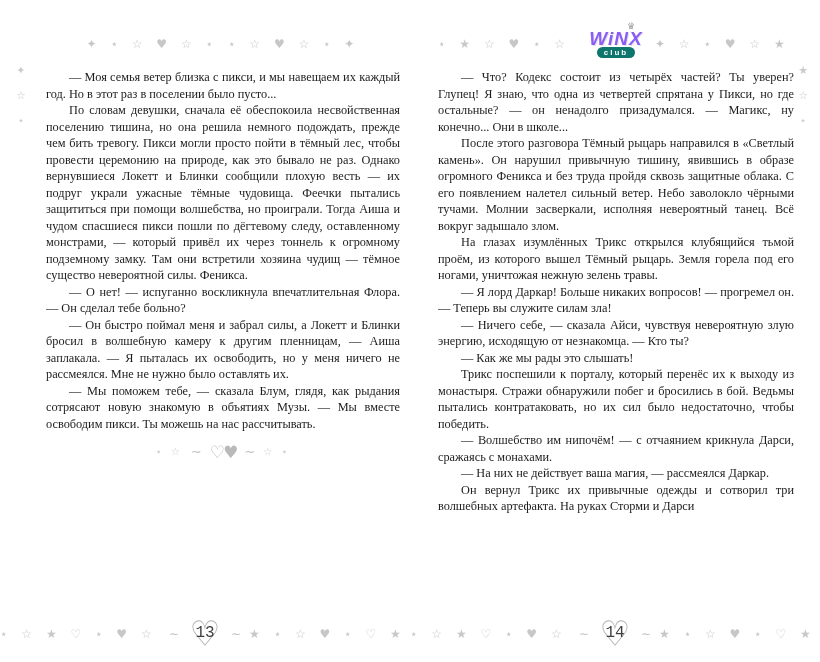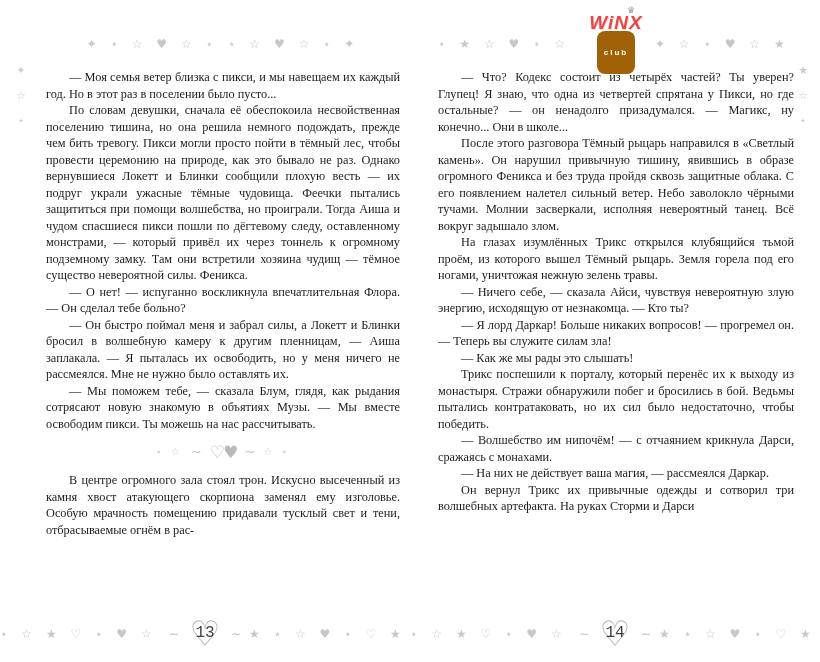--- a/index.html
+++ b/index.html
@@ -40,28 +40,28 @@
     }
     .winx-logo {
       position: relative;
       display: flex; flex-direction: column; align-items: center;
       min-width: 58px;
     }
     .winx-text {
       font-family: "Liberation Sans", sans-serif;
       font-weight: bold; font-style: italic;
       font-size: 19px; letter-spacing: 1px;
-      color: #ef4444; text-shadow: 1px 1px 0 #e6e6e6;
+      color: #8b5cf6; text-shadow: 1px 1px 0 #e6e6e6;
       line-height: 18px;
     }
     .club-text {
       font-family: "Liberation Sans", sans-serif;
       font-size: 8px; font-weight: bold; letter-spacing: 2px;
-      color: #ffffff; background: #a16207;
-      padding: 17px 7px; border-radius: 8px; margin-top: -1px;
+      color: #ffffff; background: #0f766e;
+      padding: 1px 7px; border-radius: 8px; margin-top: -1px;
     }
     .crown {
       position: absolute; top: -9px; right: 10px;
       font-family: "DejaVu Sans", sans-serif;
       font-size: 9px; color: #9a9a9a;
     }
 
     .margin-decor {
       position: absolute; top: 58px;
       font-family: "DejaVu Sans", sans-serif;
@@ -137,21 +137,20 @@
       <p>— Мы поможем тебе, — сказала Блум, глядя, как рыдания сотрясают новую знакомую в объятиях Музы. — Мы вместе освободим пикси. Ты можешь на нас рассчитывать.</p>
 
       <div class="divider">
         <span class="stars">⋆ ☆</span>
         <span class="wing">∼</span>
         <span class="hearts">♡♥</span>
         <span class="wing">∼</span>
         <span class="stars">☆ ⋆</span>
       </div>
 
-      <p>В центре огромного зала стоял трон. Искусно высеченный из камня хвост атакующего скорпиона заменял ему изголовье. Особую мрачность помещению придавали тусклый свет и тени, отбрасываемые огнём в рас-</p>
     </div>
 
     <footer class="page-footer">
       <span class="garland">⋆ ☆ ★ ♡ ⋆ ♥ ☆ ⋆ ★</span>
       <span class="badge-wing">∼</span>
       <span class="heart-wrap">
         <span class="heart-glyph">♡</span>
         <span class="num">13</span>
       </span>
       <span class="badge-wing">∼</span>
@@ -171,22 +170,22 @@
         <span class="winx-text">WiNX</span>
         <span class="club-text">club</span>
       </span>
       <span class="garland">✦ ☆ ⋆ ♥ ☆ ★ ⋆</span>
     </header>
 
     <div class="page-text">
       <p>— Что? Кодекс состоит из четырёх частей? Ты уверен? Глупец! Я знаю, что одна из четвертей спрятана у Пикси, но где остальные? — он ненадолго призадумался. — Магикс, ну конечно... Они в школе...</p>
       <p>После этого разговора Тёмный рыцарь направился в «Светлый камень». Он нарушил привычную тишину, явившись в образе огромного Феникса и без труда пройдя сквозь защитные облака. С его появлением налетел сильный ветер. Небо заволокло чёрными тучами. Молнии засверкали, исполняя невероятный танец. Всё вокруг задышало злом.</p>
       <p>На глазах изумлённых Трикс открылся клубящийся тьмой проём, из которого вышел Тёмный рыцарь. Земля горела под его ногами, уничтожая нежную зелень травы.</p>
+      <p>— Я лорд Даркар! Больше никаких вопросов! — прогремел он. — Теперь вы служите силам зла!</p>
       <p>— Ничего себе, — сказала Айси, чувствуя невероятную злую энергию, исходящую от незнакомца. — Кто ты?</p>
-      <p>— Я лорд Даркар! Больше никаких вопросов! — прогремел он. — Теперь вы служите силам зла!</p>
       <p>— Как же мы рады это слышать!</p>
       <p>Трикс поспешили к порталу, который перенёс их к выходу из монастыря. Стражи обнаружили побег и бросились в бой. Ведьмы пытались контратаковать, но их сил было недостаточно, чтобы победить.</p>
       <p>— Волшебство им нипочём! — с отчаянием крикнула Дарси, сражаясь с монахами.</p>
       <p>— На них не действует ваша магия, — рассмеялся Даркар.</p>
       <p>Он вернул Трикс их привычные одежды и сотворил три волшебных артефакта. На руках Сторми и Дарси</p>
     </div>
 
     <footer class="page-footer">
       <span class="garland">⋆ ☆ ★ ♡ ⋆ ♥ ☆ ⋆ ★</span>
       <span class="badge-wing">∼</span>

